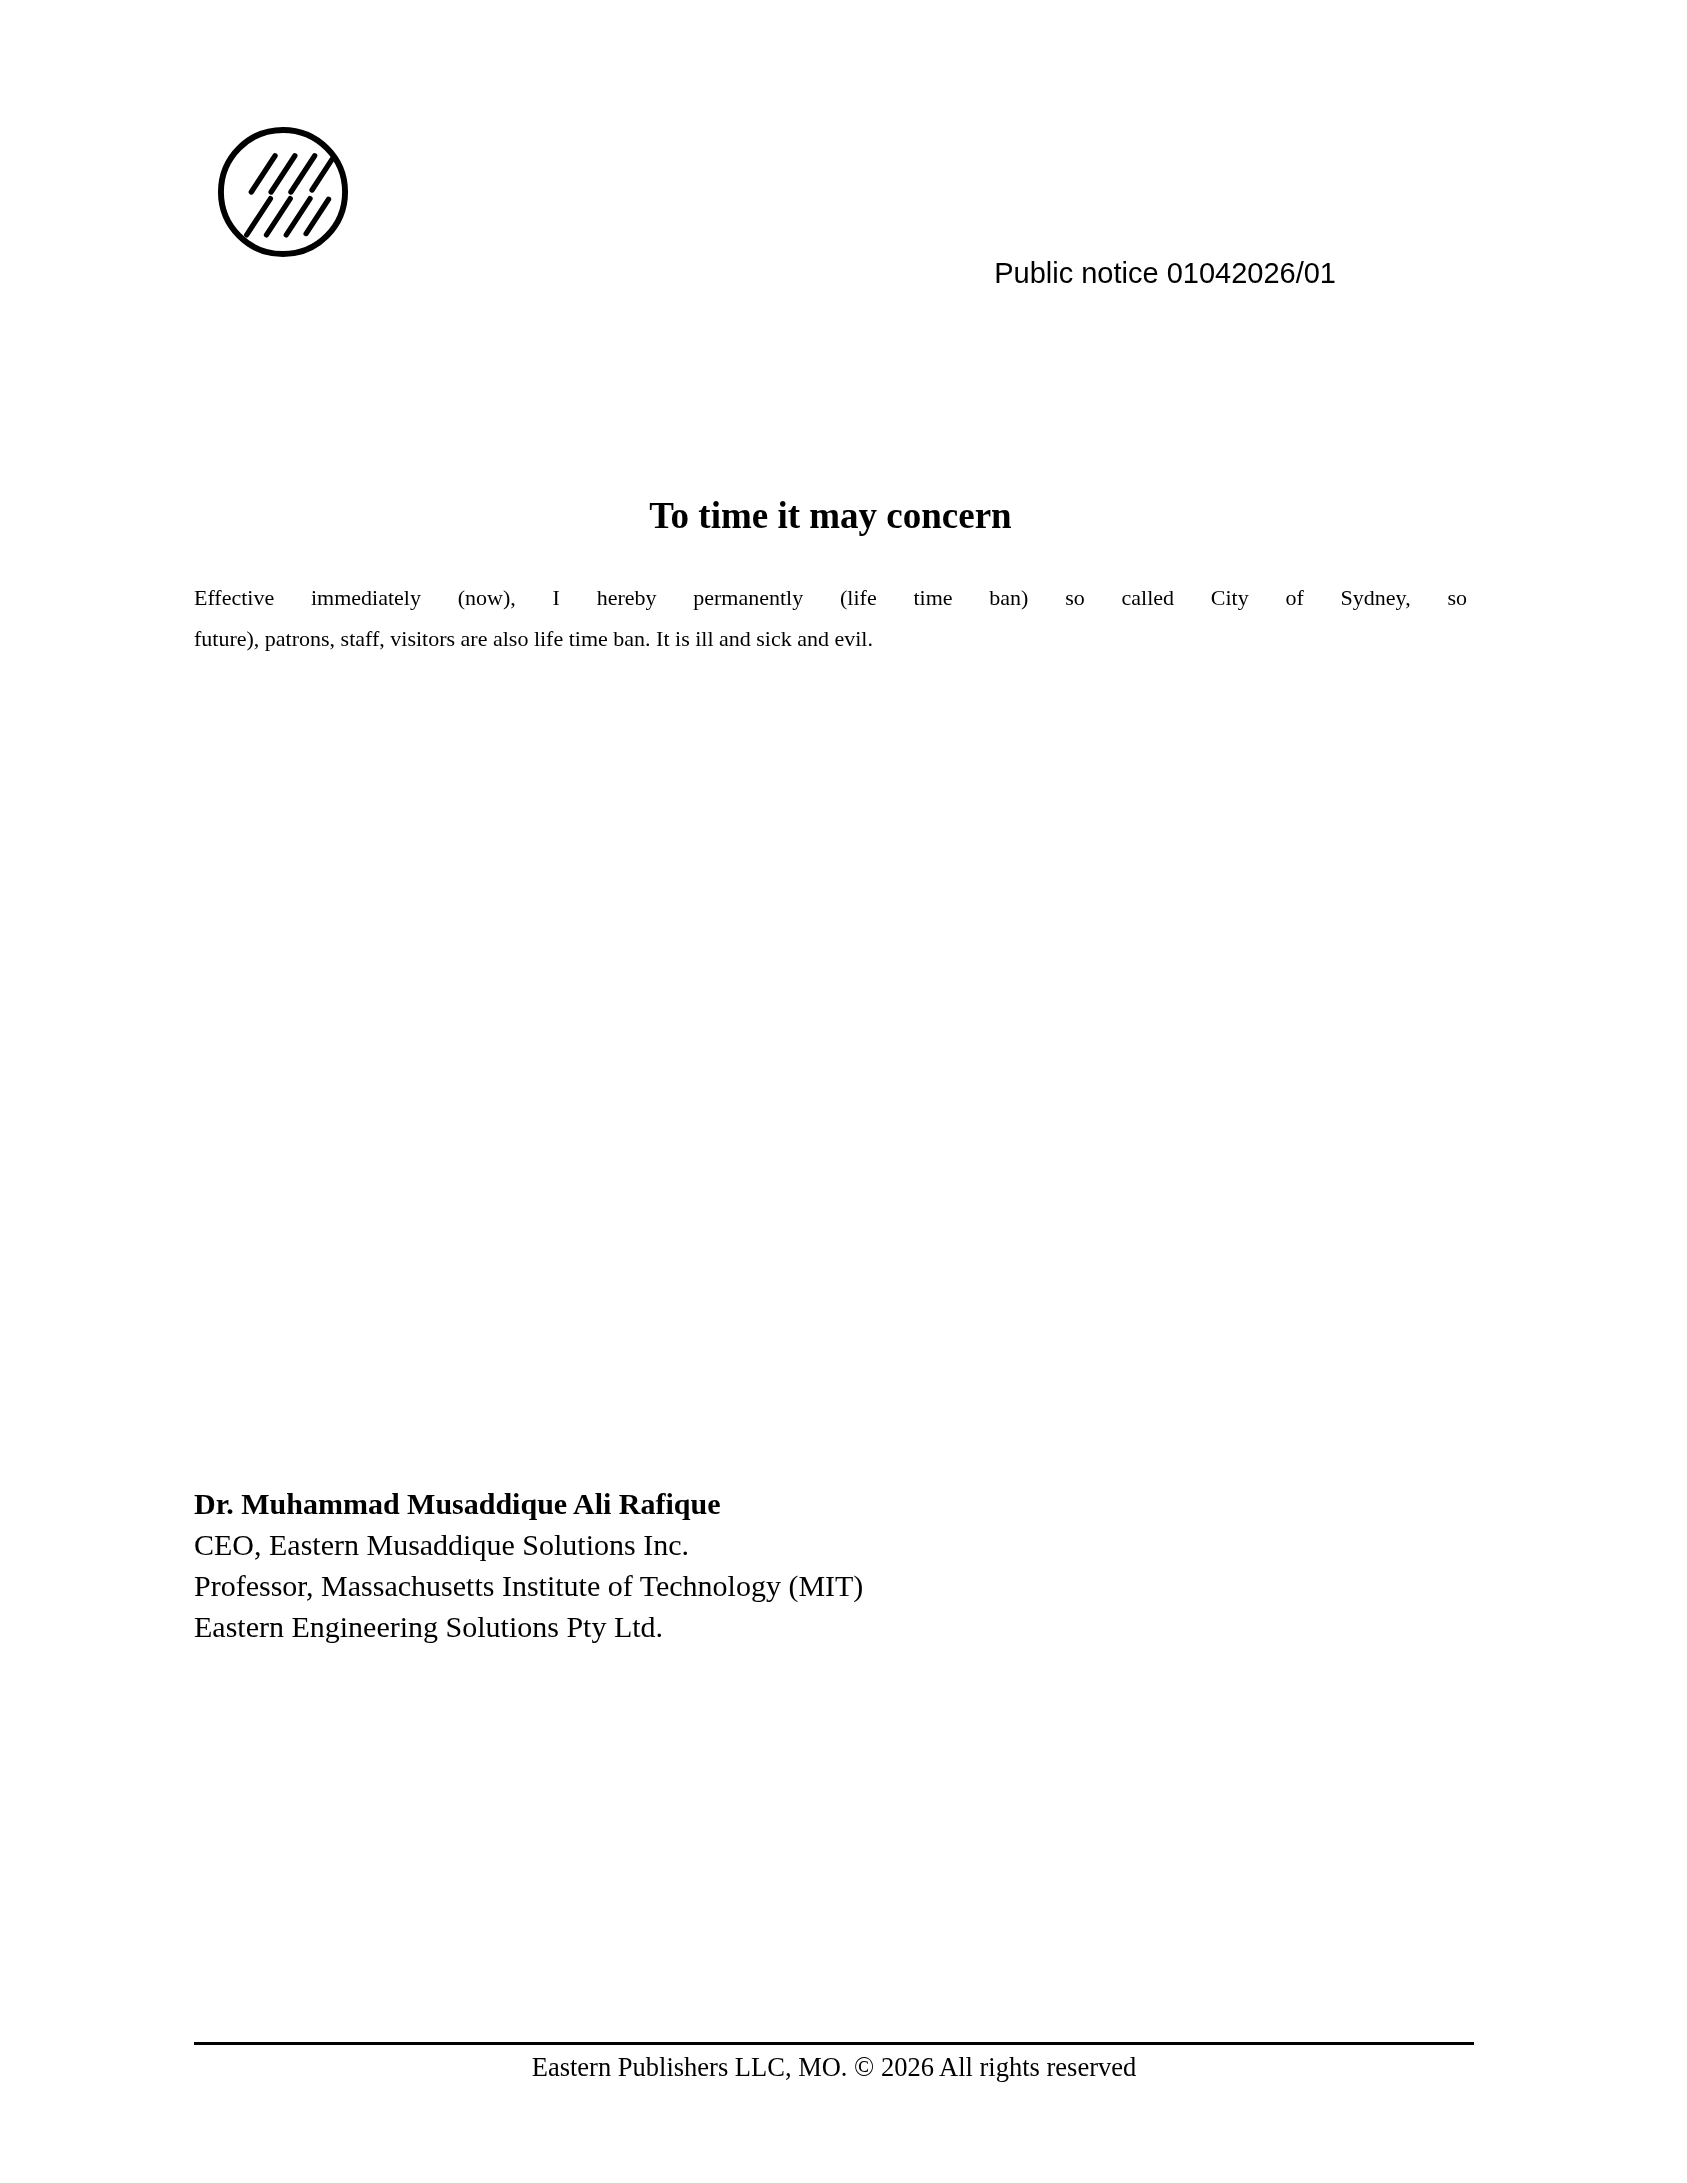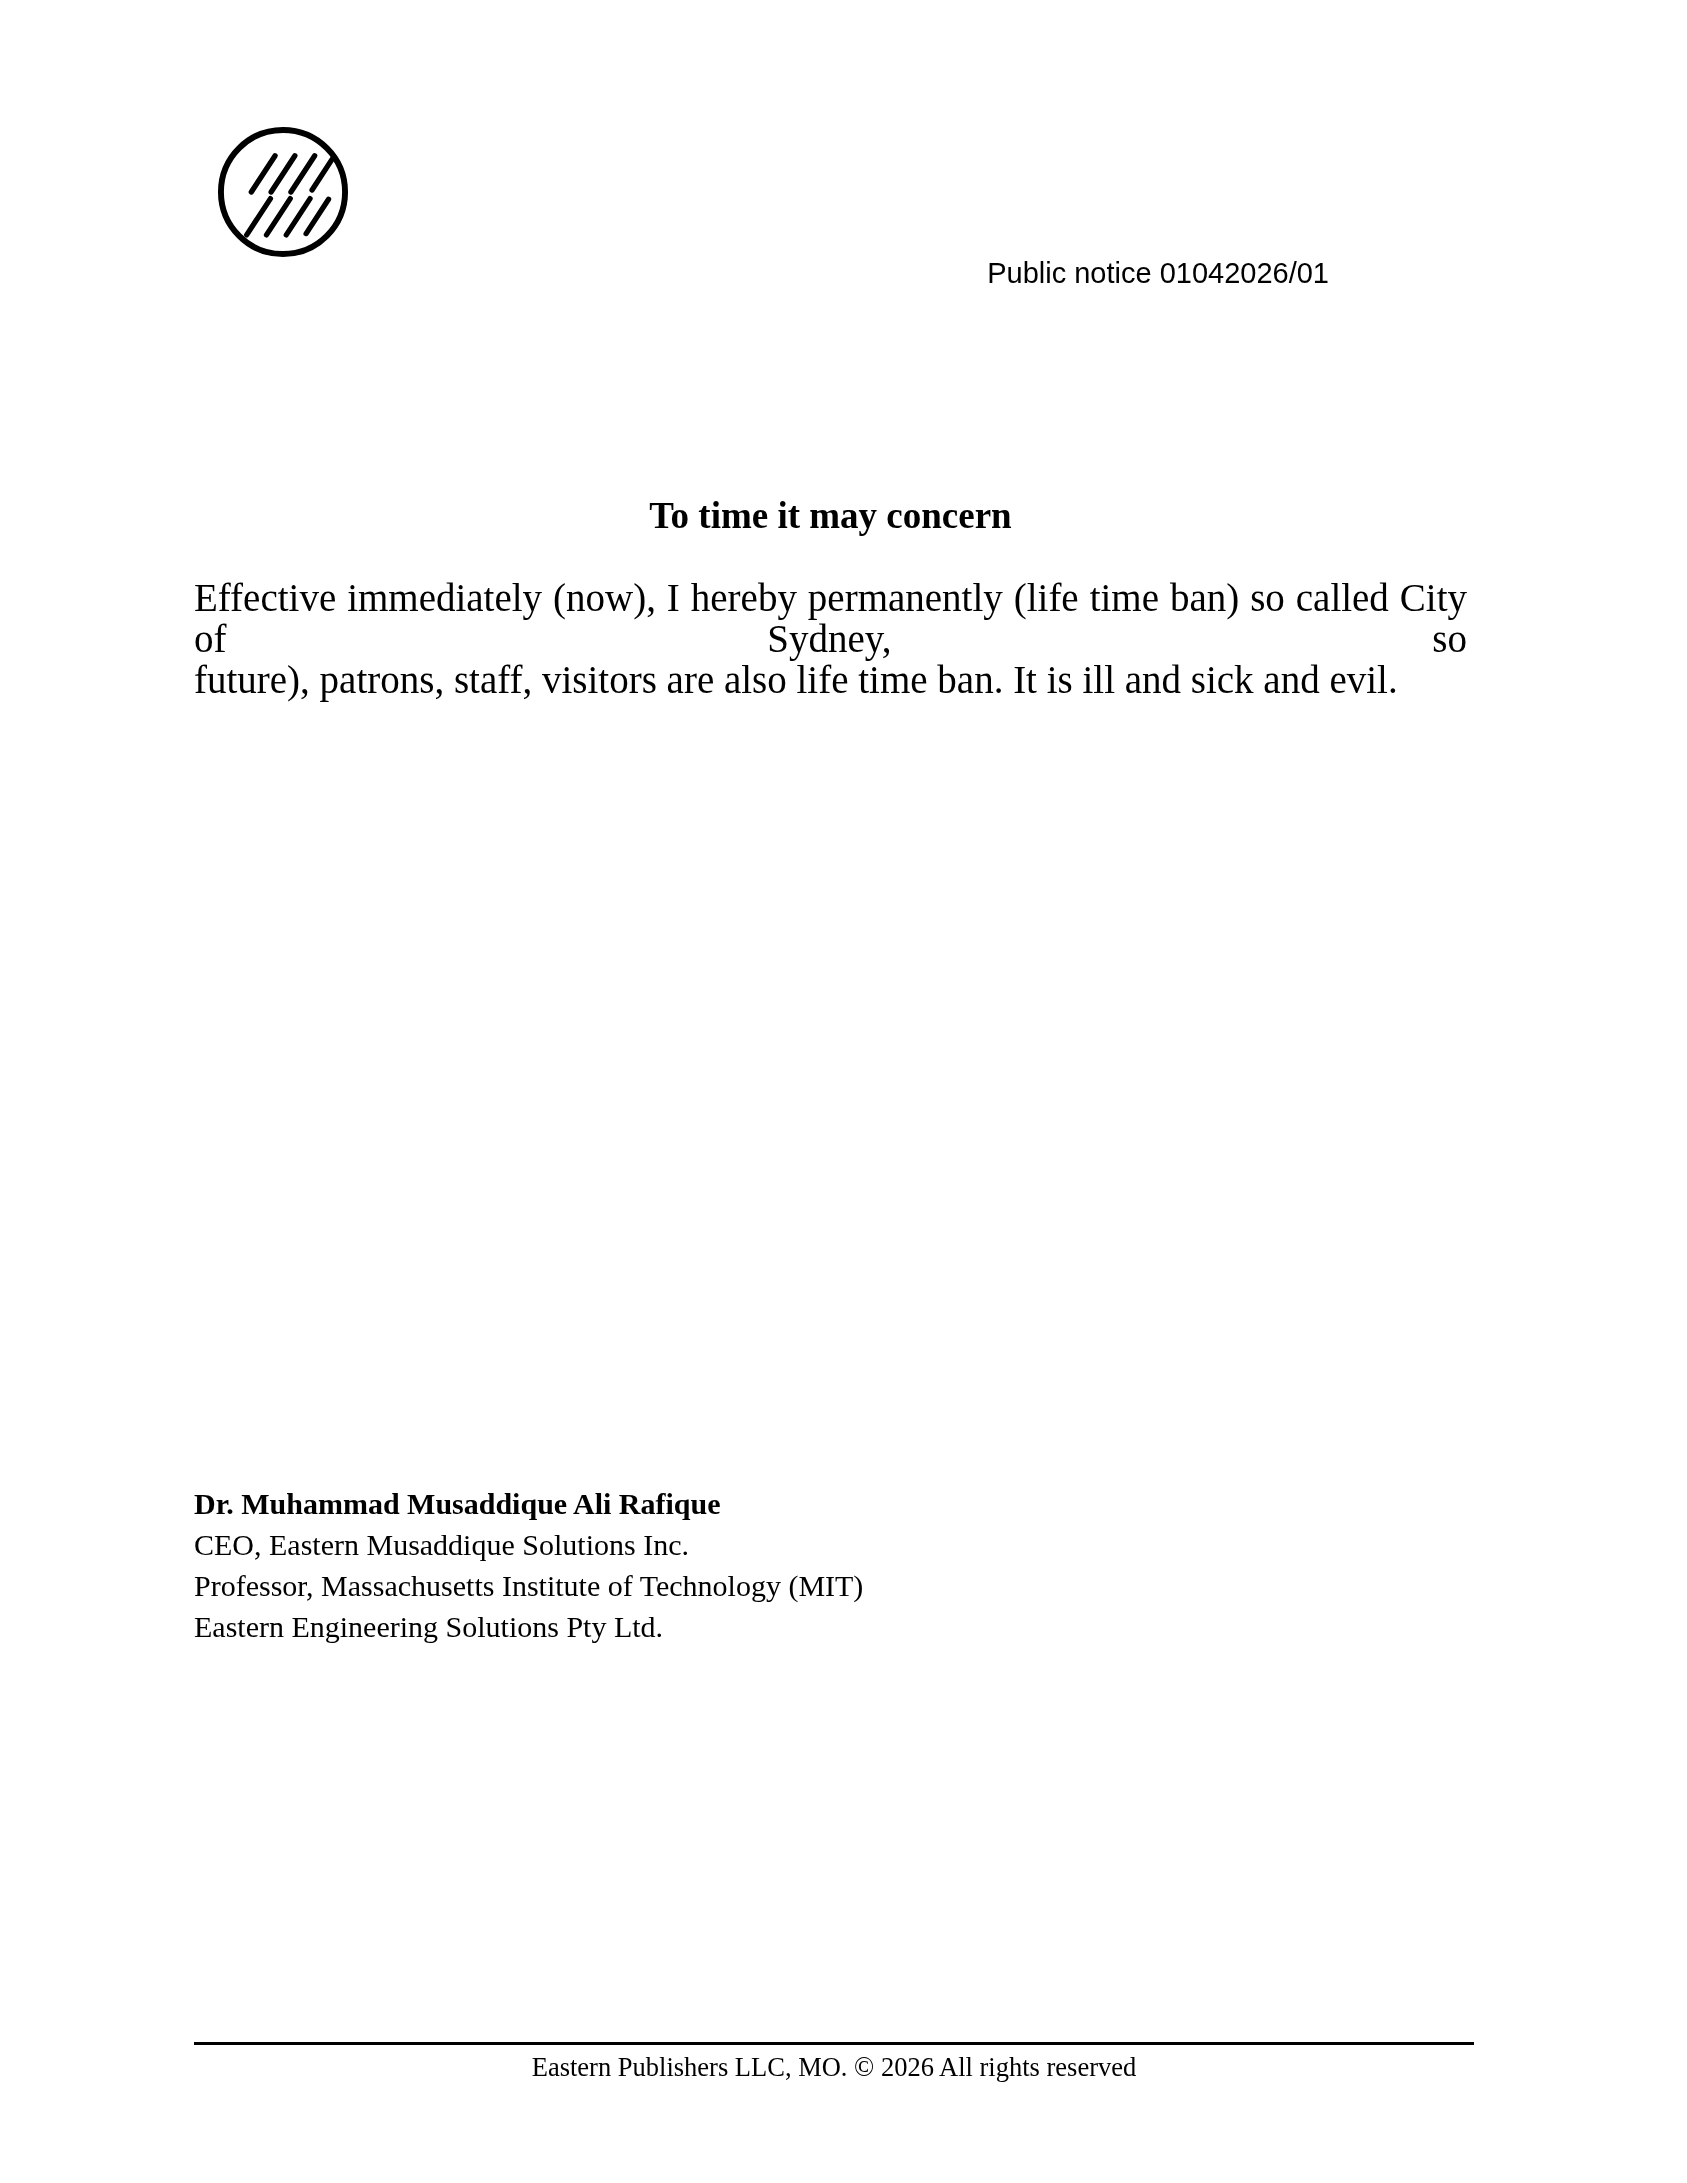--- a/index.html
+++ b/index.html
@@ -7,20 +7,21 @@
     padding: 0;
     background: #ffffff;
   }
   .page {
     position: relative;
     width: 1547px;
     height: 2183px;
     background: #ffffff;
     color: #000000;
     overflow: hidden;
+    padding-left: 7px;
   }
 
   
   .logo {
     position: absolute;
     left: 215px;
     top: 124px;
     width: 136px;
     height: 136px;
   }
@@ -50,21 +51,21 @@
     line-height: 41px;
   }
 
   
   .body-text {
     position: absolute;
     top: 577px;
     left: 194px;
     width: 1273px;
     font-family: "Liberation Serif", "DejaVu Serif", serif;
-    font-size: 39px;
+    font-size: 22px;
     line-height: 41px;
   }
   .jline {
     text-align: justify;
     text-align-last: justify;
   }
   .jline-last {
     text-align: left;
     text-align-last: left;
     font-family: Liberation Serif, serif;

